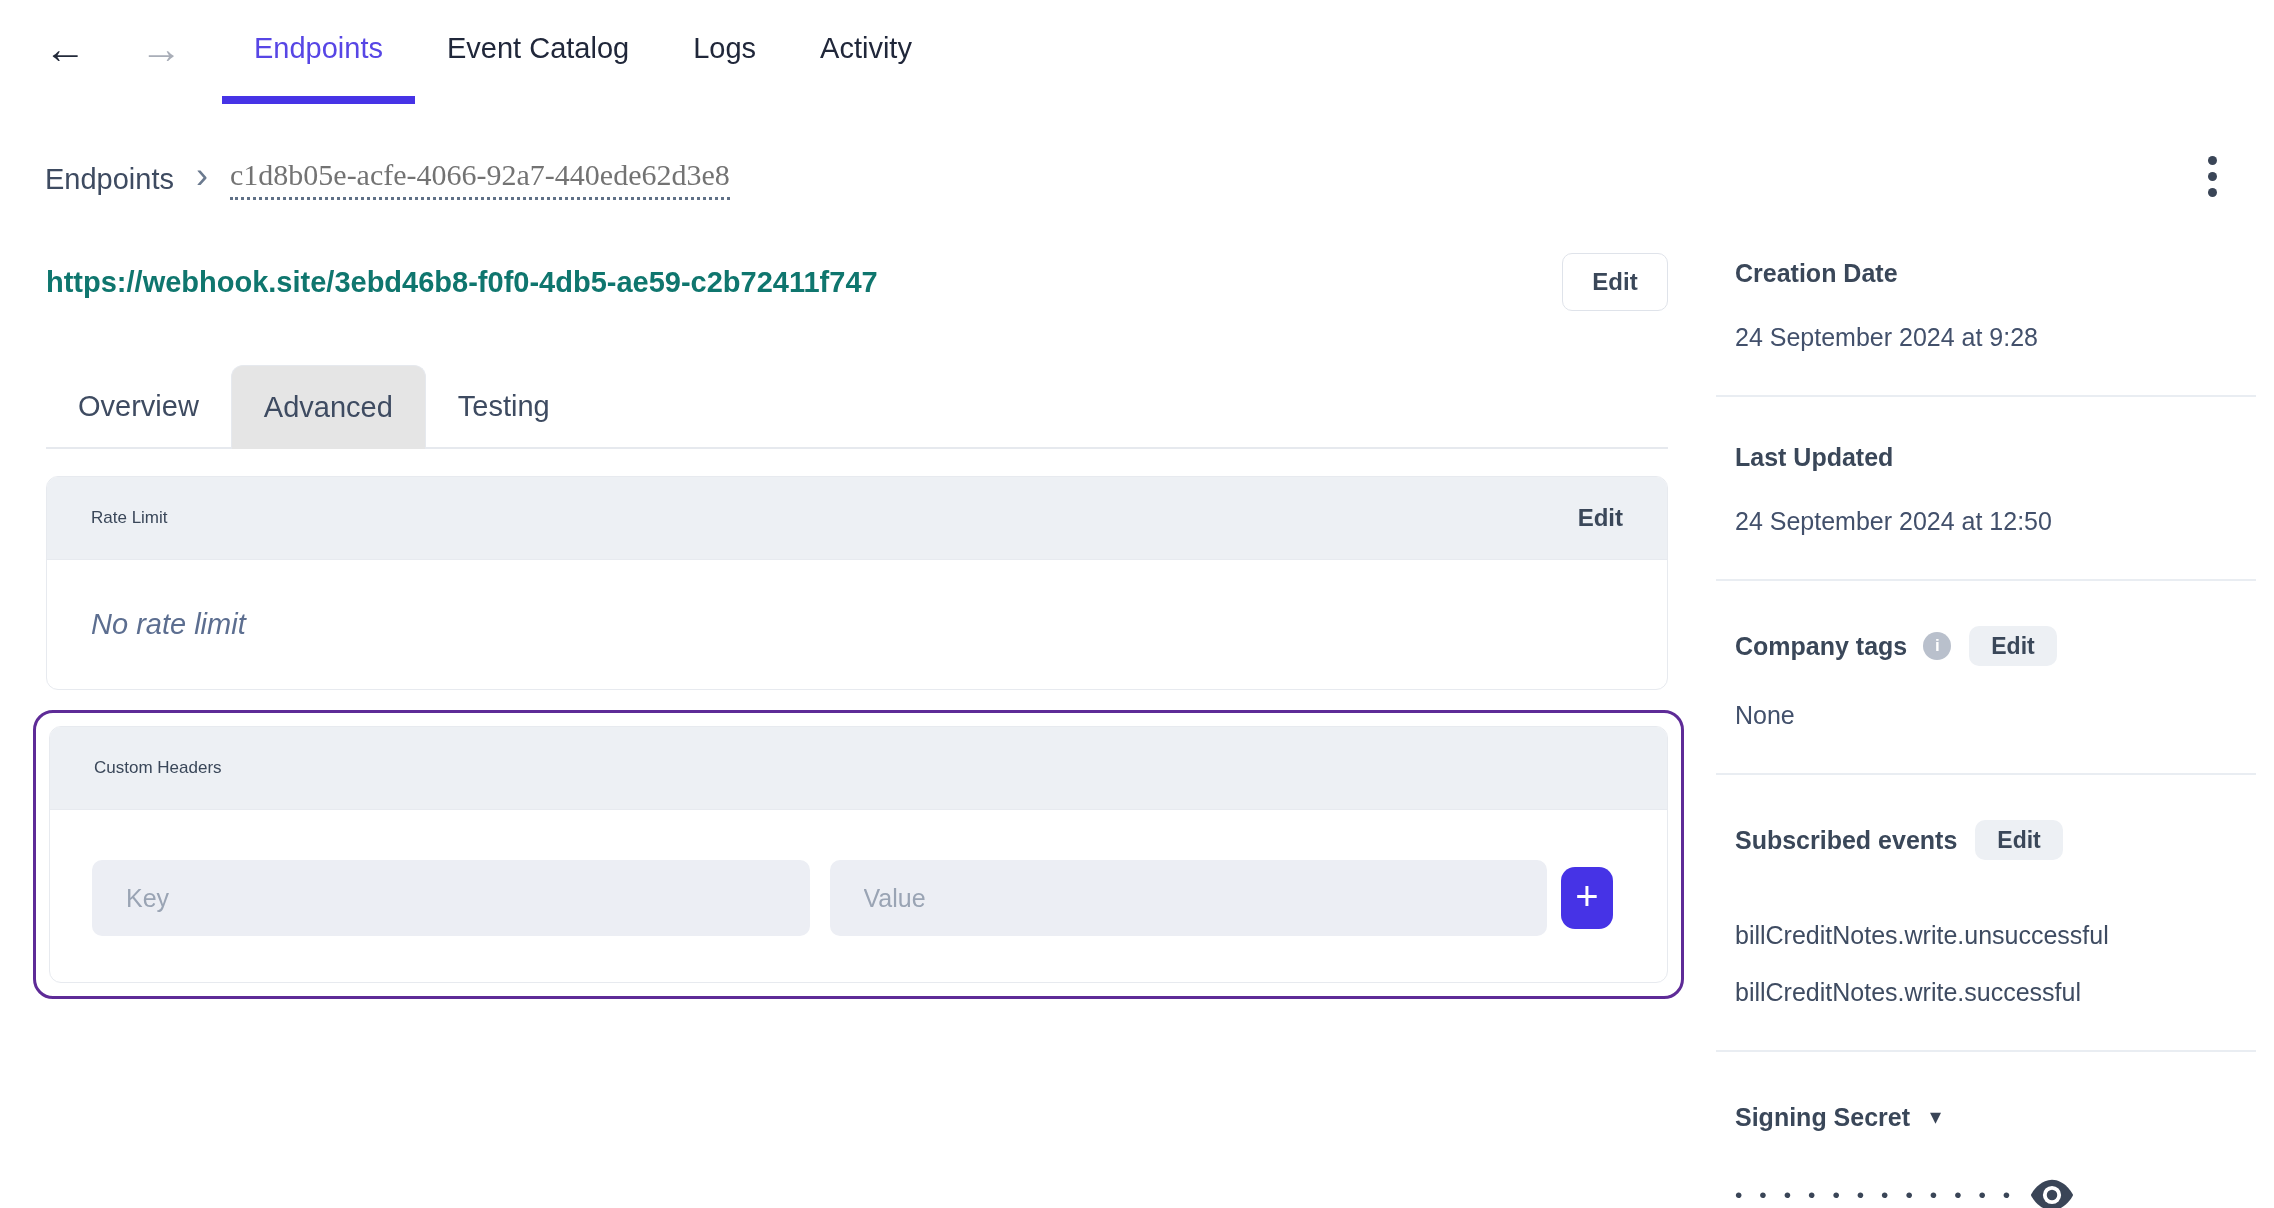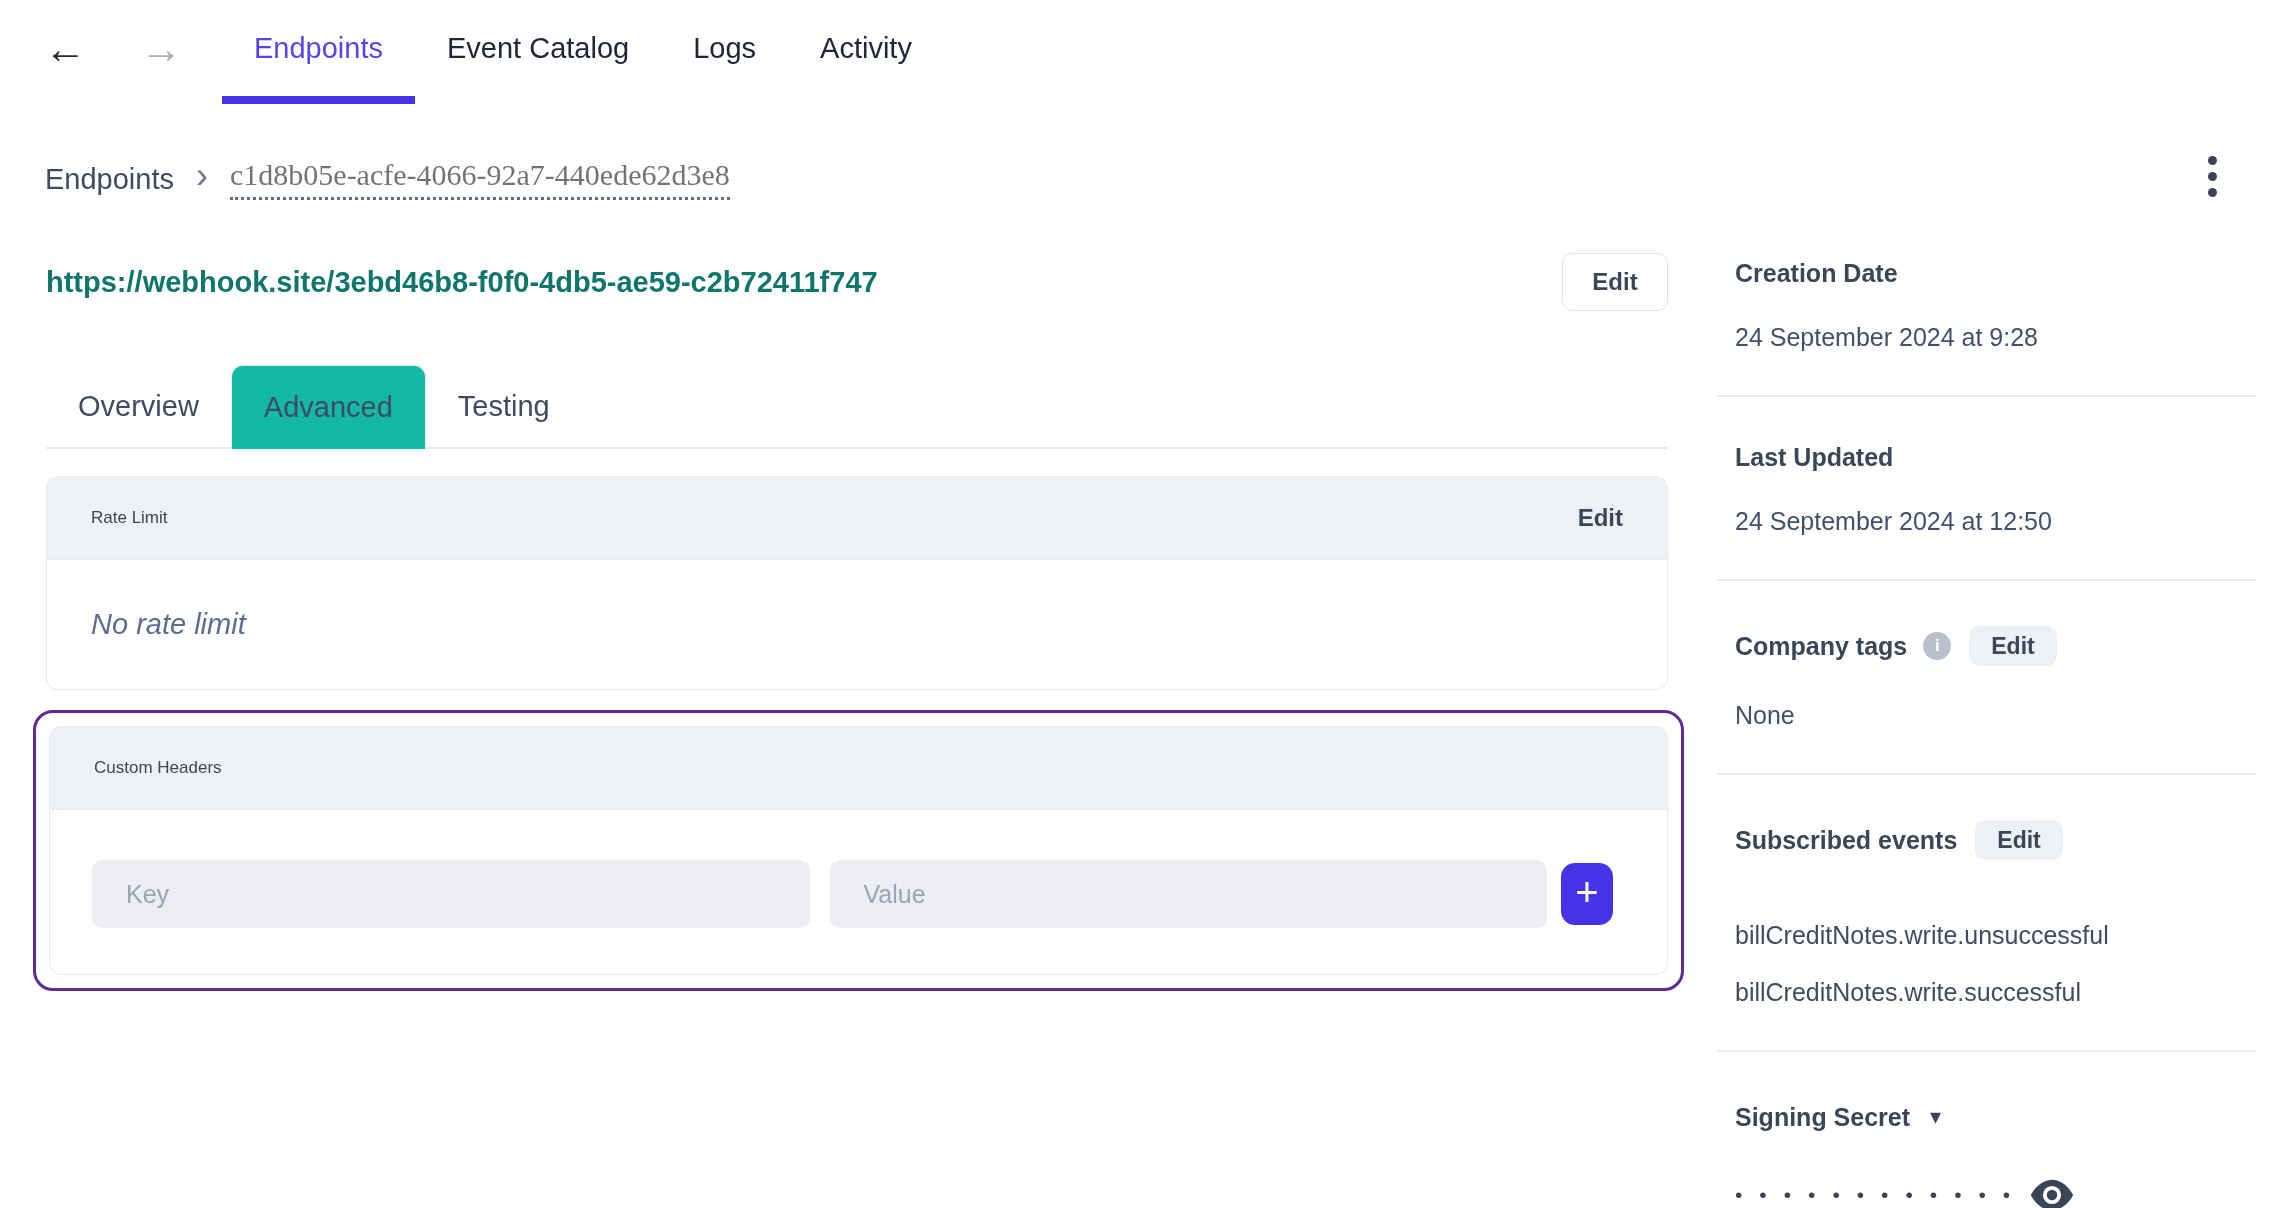--- a/index.html
+++ b/index.html
@@ -26,32 +26,32 @@
   .crumb-id { font-family:Liberation Serif, serif; font-size:30px; color:#737373; border-bottom:3px dotted #5f7086; padding-bottom:5px; cursor:pointer; }
 
   
   .main { position:absolute; left:46px; top:253px; width:1622px; }
   .url-row { display:flex; justify-content:space-between; align-items:center; height:58px; }
   .url-row h1 { font-size:29px; font-weight:700; color:#0f766e; }
   .btn-outline { width:106px; height:58px; background:#fff; border:1.5px solid #dfe3ea; border-radius:10px; font-family:inherit; font-size:24px; font-weight:700; color:#3a4759; cursor:pointer; }
 
   .seg-tabs { display:flex; align-items:stretch; height:84px; border-bottom:2px solid #e6e9ee; margin-top:54px; }
   .seg-tab { display:flex; align-items:center; padding:0 32px; font-size:29px; color:#3e4b61; cursor:pointer; }
-  .seg-tab.active { background:#14b8a6; border:1px solid #e6e9ee; border-bottom:none; border-radius:12px 12px 0 0; margin-bottom:-2px; }
+  .seg-tab.active { background:#e5e5e5; border:1px solid #e6e9ee; border-bottom:none; border-radius:12px 12px 0 0; margin-bottom:-2px; }
 
   .card { border:1px solid #e7eaef; border-radius:12px; background:#fff; }
   .card-head { background:#edf0f4; border-radius:11px 11px 0 0; border-bottom:1px solid #e7eaef; height:83px; padding:0 44px; display:flex; align-items:center; justify-content:space-between; }
   .card-title { font-size:17px; font-weight:500; color:#3a4759; }
   .card-edit { font-size:24px; font-weight:700; color:#3a4759; cursor:pointer; }
   .rate-card { margin-top:27px; }
   .rate-body { padding:48px 44px; font-size:29px; font-style:italic; color:#5c6e90; }
 
   .outline-wrap { margin:20px -16px 0 -13px; border:3px solid #5e2b97; border-radius:20px; padding:13px; }
   .ch-body { display:flex; align-items:center; padding:50px 54px 46px 42px; }
-  .hdr-input { flex:1; height:68px; background:#eceef4; border:none; border-radius:10px; font-family:inherit; font-size:25px; color:#b91c1c; padding:0 34px; outline:none; }
+  .hdr-input { flex:1; height:76px; background:#eceef4; border:none; border-radius:10px; font-family:inherit; font-size:25px; color:#b91c1c; padding:0 34px; outline:none; }
   .hdr-input::placeholder { color:#9aa4b4; }
   .hdr-input + .hdr-input { margin-left:20px; }
   .add-btn { flex:0 0 auto; width:52px; height:62px; margin-left:14px; background:#4633e6; color:#fff; border:none; border-radius:14px; font-family:inherit; font-size:40px; font-weight:400; line-height:1; cursor:pointer; display:flex; align-items:center; justify-content:center; padding-bottom:4px; }
 
   
   .sidebar { position:absolute; left:1716px; top:258px; width:540px; }
   .sb-section { padding-left:19px; }
   .sb-divider { border:none; border-top:2px solid #e9edf2; margin:43px 0 45px; }
   .sb-label { font-size:25px; font-weight:600; color:#3a4759; line-height:30px; }
   .sb-value { font-size:25px; color:#42506b; line-height:30px; margin-top:34px; }

